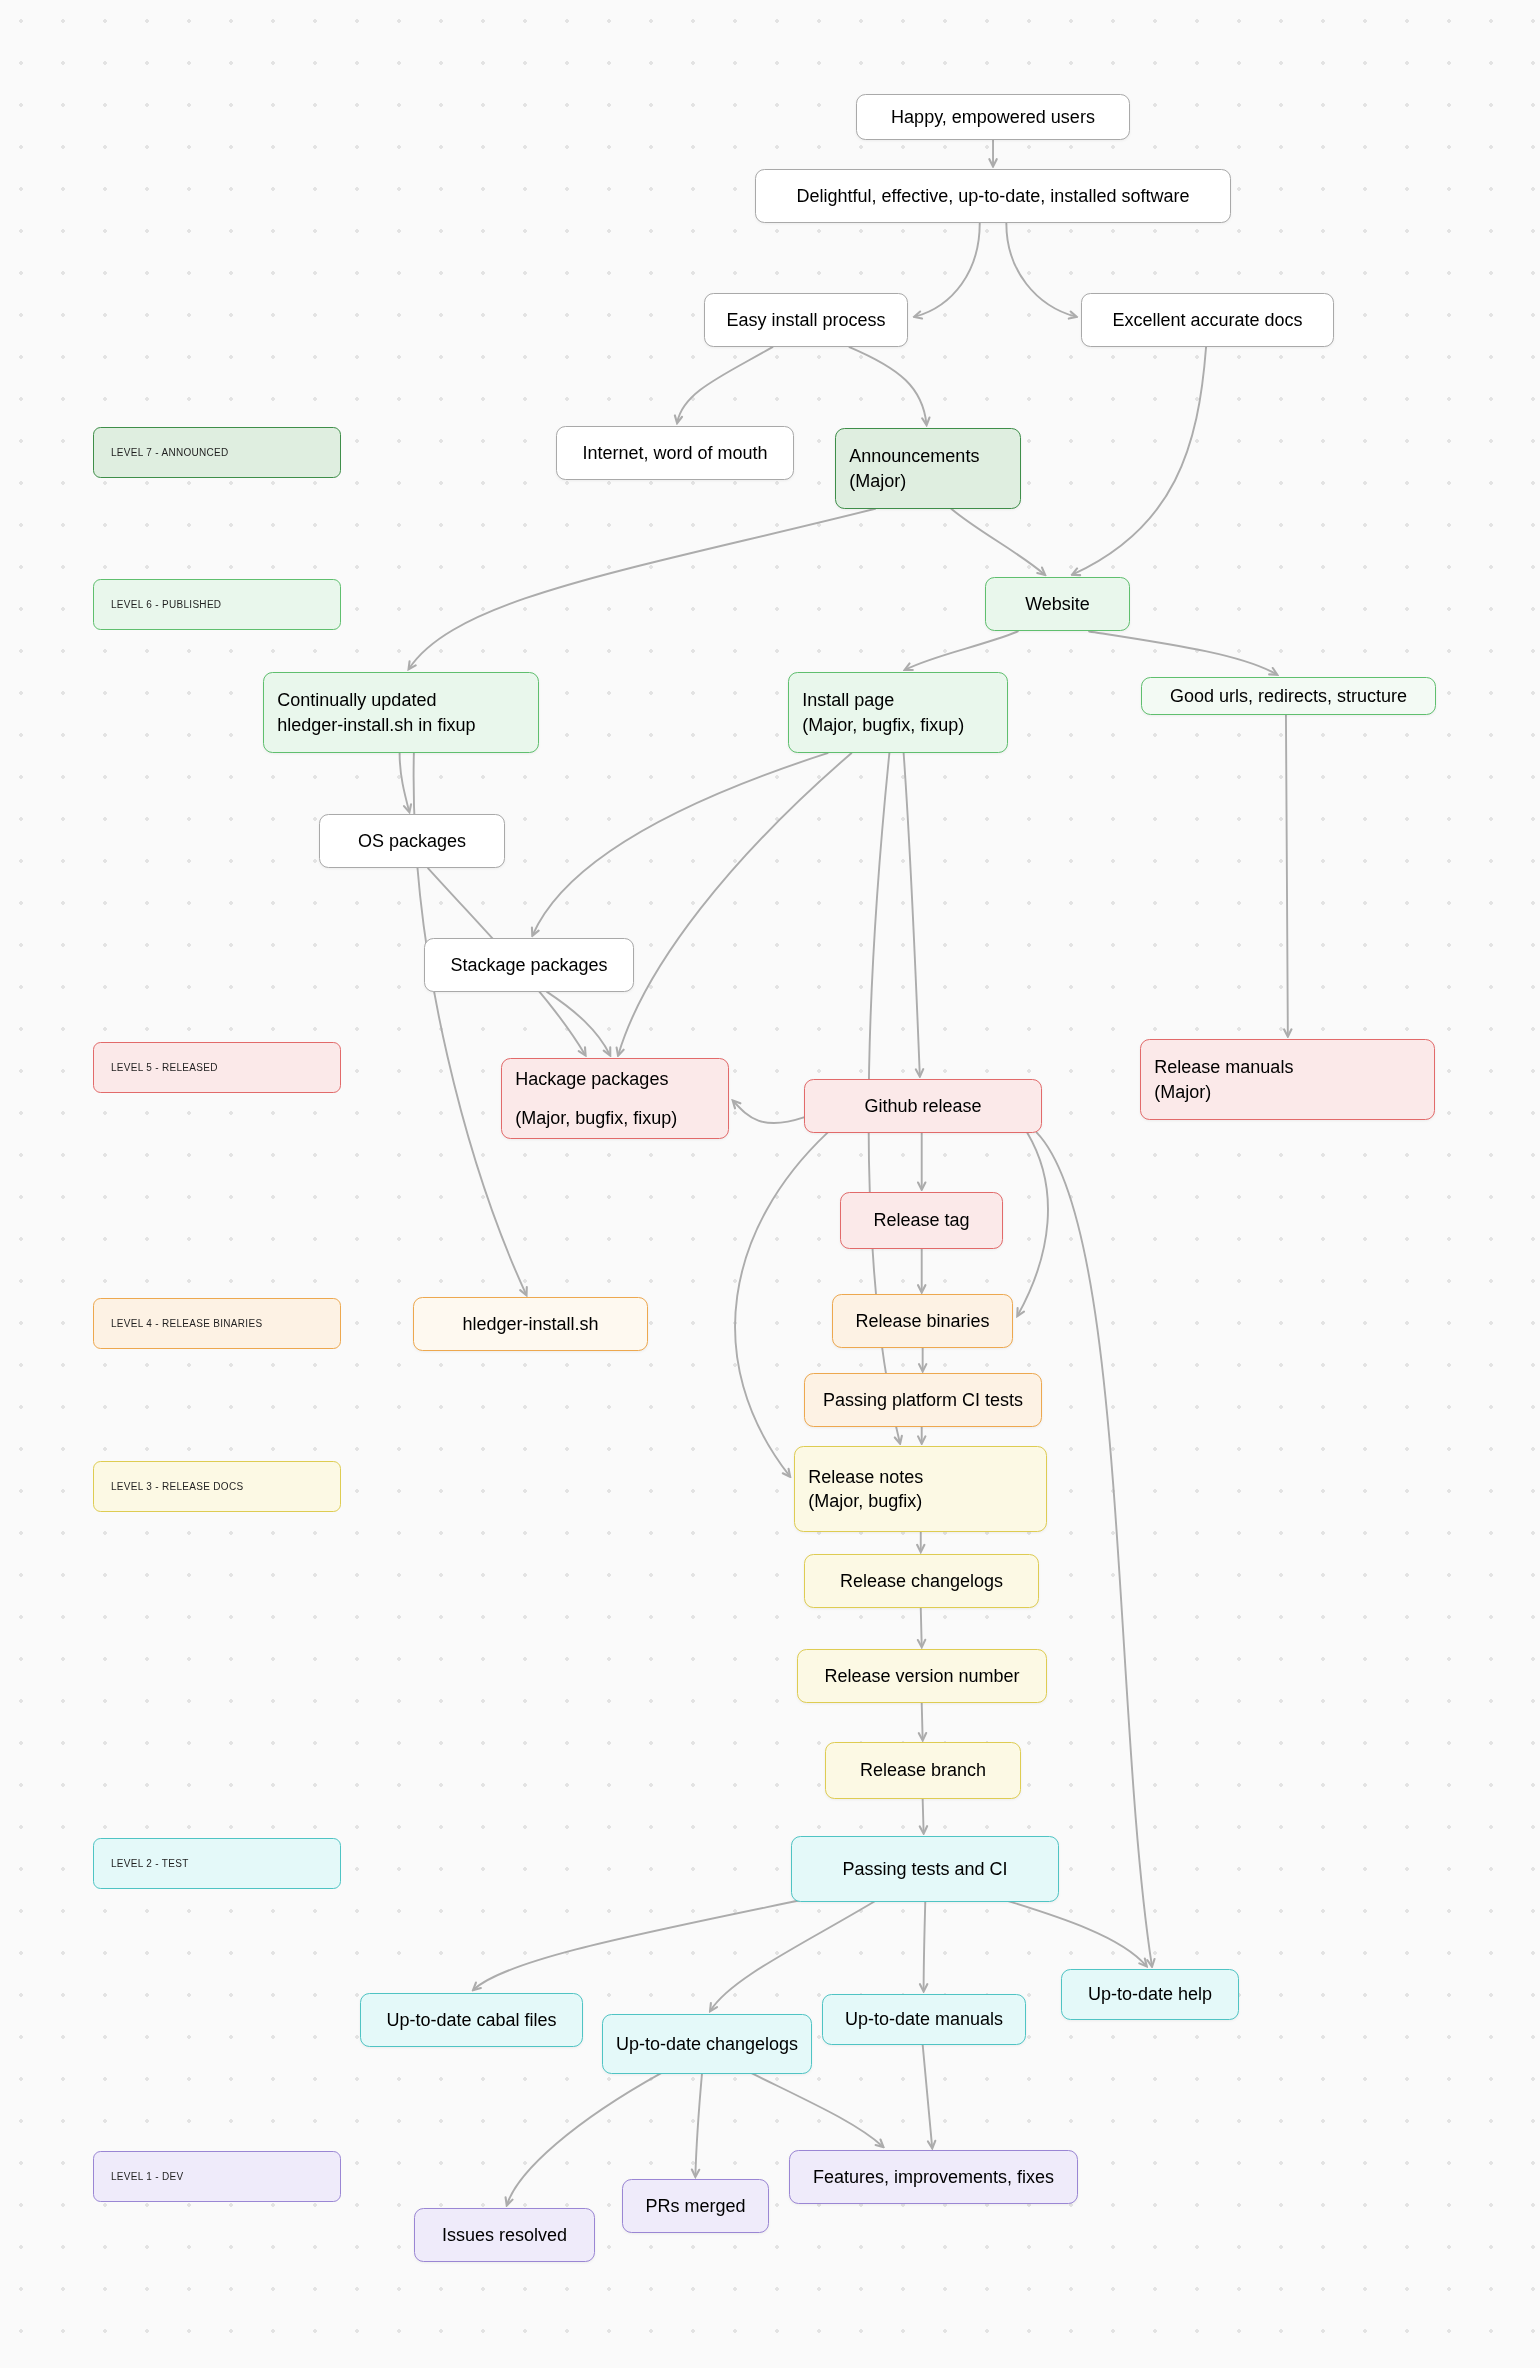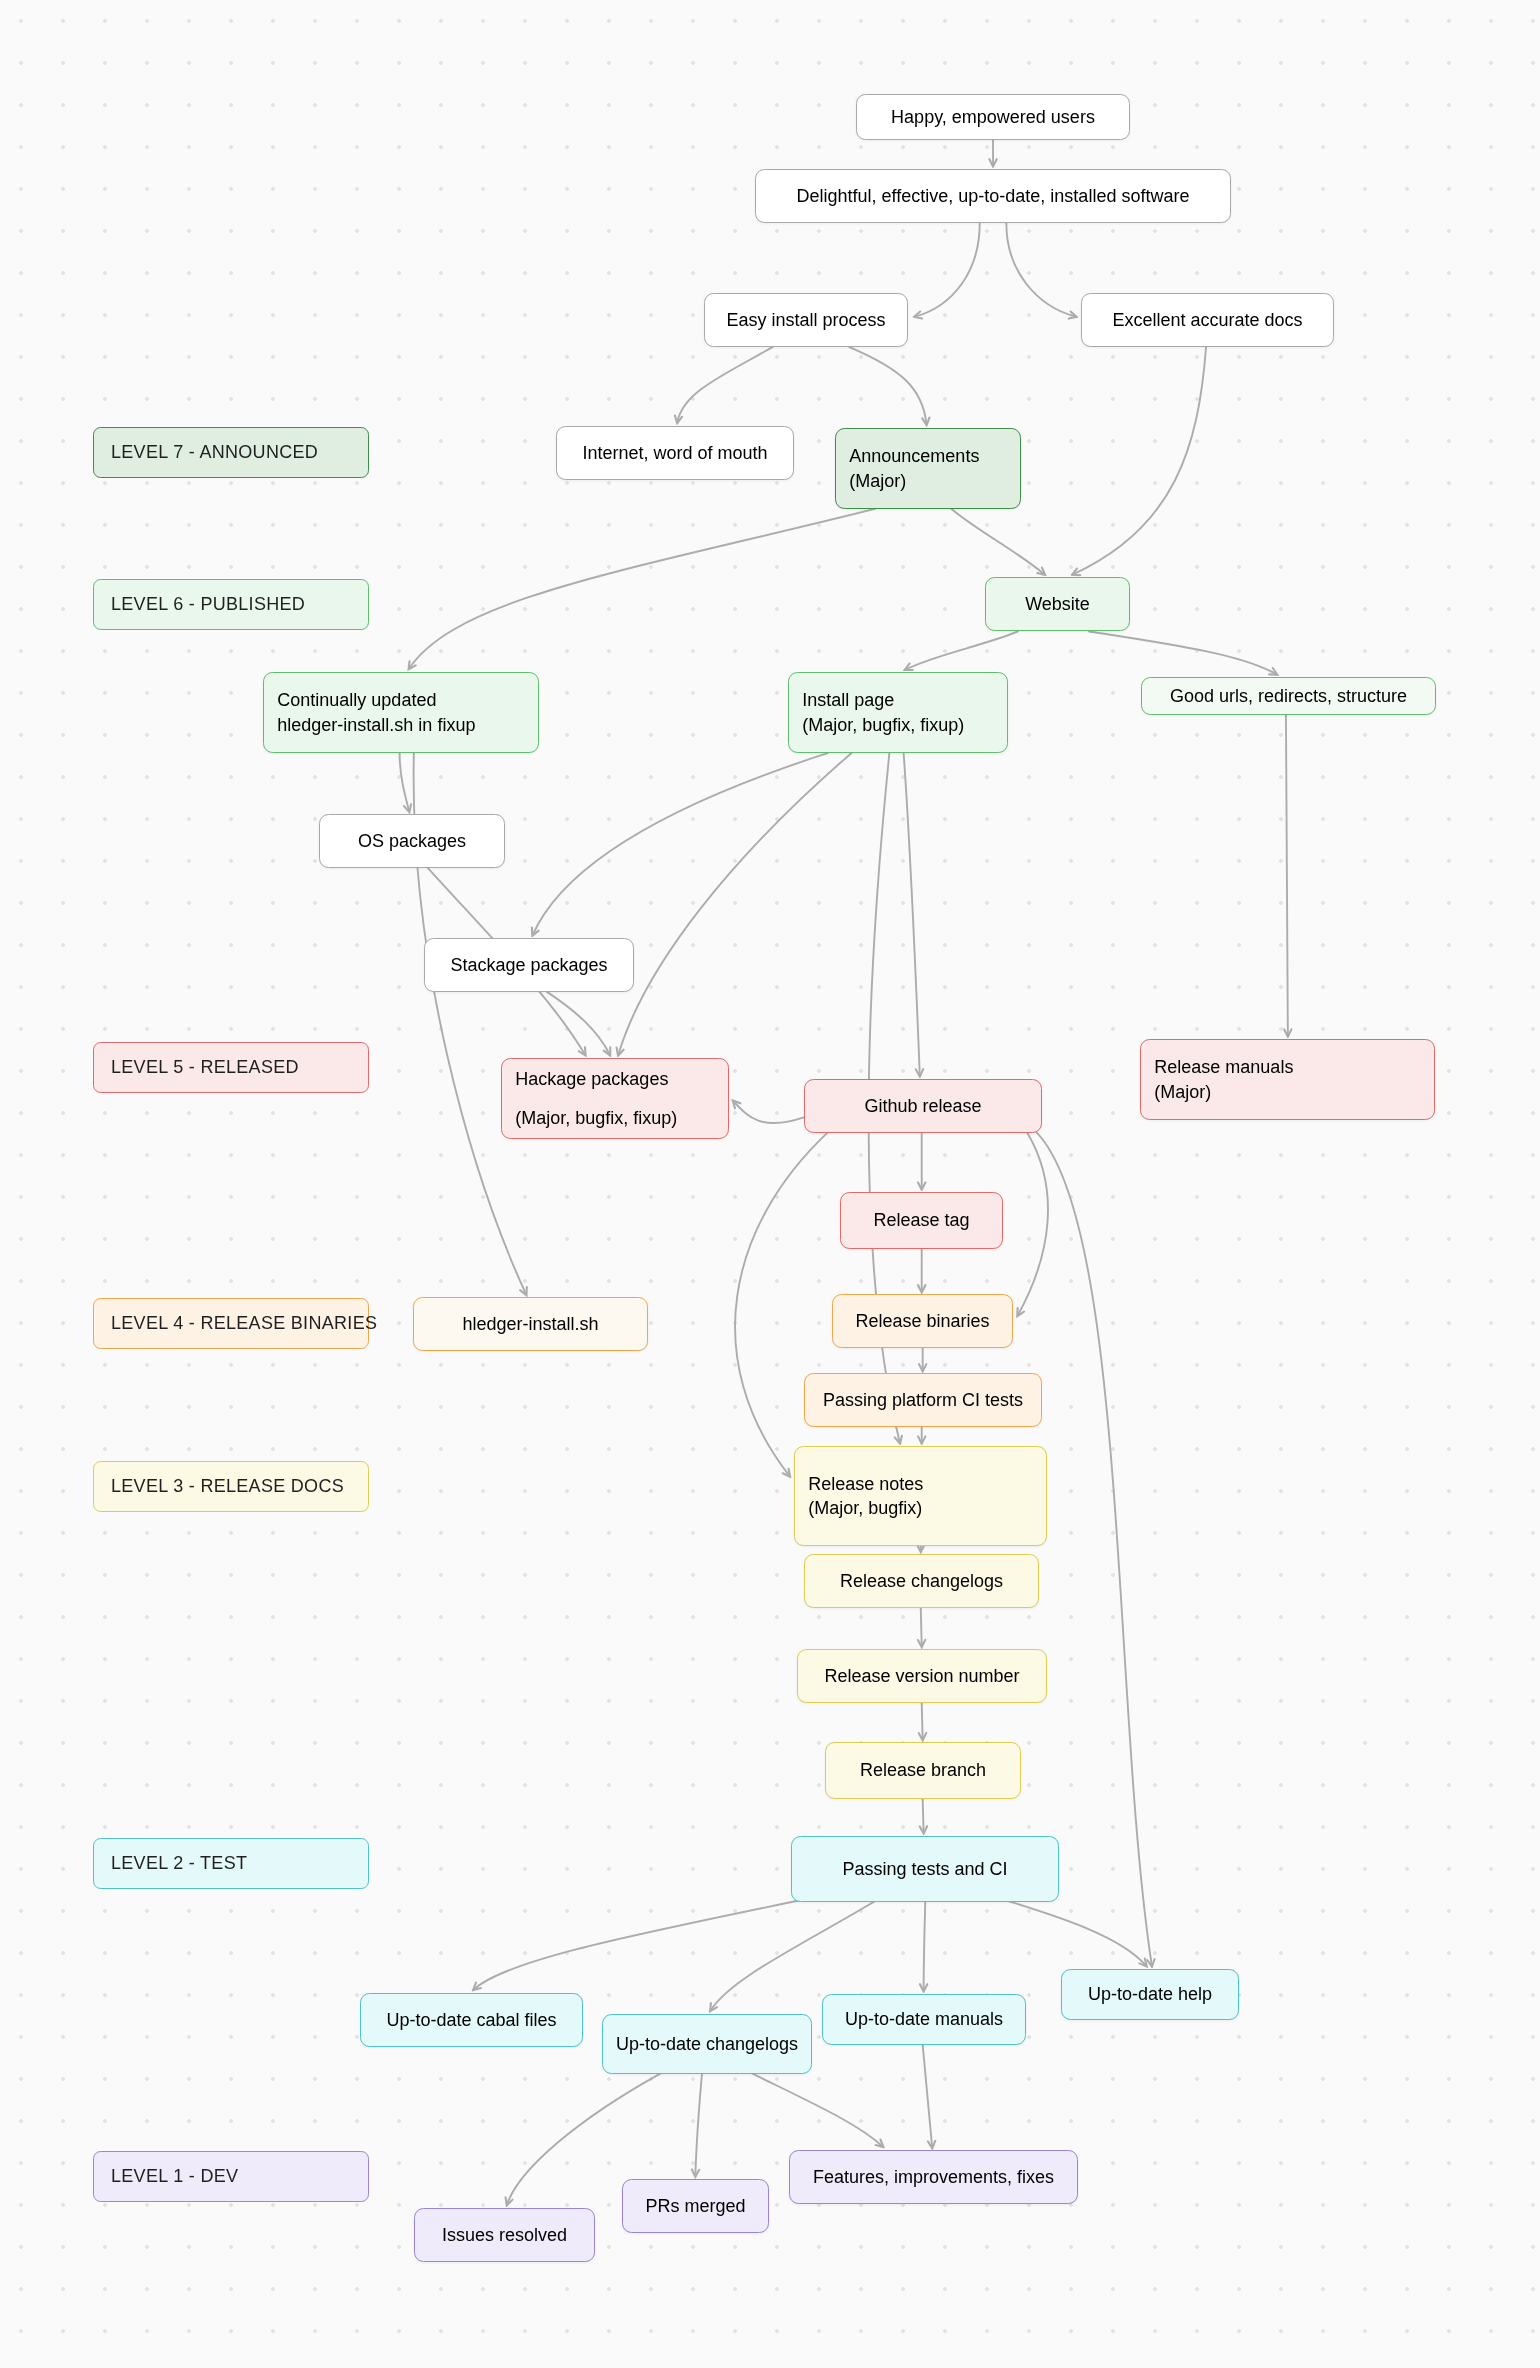--- a/index.html
+++ b/index.html
@@ -17,23 +17,23 @@
     position:absolute; display:flex; flex-direction:column; justify-content:center;
     align-items:center; text-align:center;
     border:1.9px solid #A9A9A9; border-radius:9.5px; background:#FFFFFF;
     padding:7.6px 13.3px; box-sizing:border-box;
     font-size:18px; line-height:1.35; color:#000000; white-space:nowrap;
     box-shadow:0 1px 2.9px rgba(0,0,0,0.06);
   }
   .node.left { align-items:flex-start; text-align:left; }
 
   .level {
-    position:absolute; width:276px; height:51px; display:flex; align-items:center;
+    position:absolute; width:248px; height:51px; display:flex; align-items:center;
     padding:0 17px; box-sizing:border-box; border:1.9px solid; border-radius:7.6px;
-    font-size:18px; letter-spacing:0.3px; color:#1F1F1F; white-space:nowrap;
+    font-size:10px; letter-spacing:0.3px; color:#1F1F1F; white-space:nowrap;
     background:#FFF;
   }
 
   
   .c-greendark   { border-color:#3E8E49; background:#DFEEE0; }
   .c-green       { border-color:#5FBF6E; background:#E9F7EC; }
   .c-greenlite   { border-color:#5FBF6E; background:#F3FAF4; }
   .c-red         { border-color:#E26A6A; background:#FBE9E9; }
   .c-orange      { border-color:#EDA84F; background:#FDF2E4; }
   .c-orangelite  { border-color:#EDA84F; background:#FEF9F0; }
@@ -183,21 +183,21 @@
   <div class="node c-orangelite" style="left:413px; top:1297px; width:235px; height:54px;">
       <span>hledger-install.sh</span>
     </div>
   <div class="node c-orange" style="left:832px; top:1294px; width:181px; height:54px;">
       <span>Release binaries</span>
     </div>
   <div class="node c-orange" style="left:804px; top:1373px; width:238px; height:54px;">
       <span>Passing platform CI tests</span>
     </div>
 
-  <div class="node c-yellow left" style="left:794px; top:1446px; width:253px; height:100px;">
+  <div class="node c-yellow left" style="left:794px; top:1446px; width:253px; height:86px;">
     <span>Release notes</span>
     <span>(Major, bugfix)</span>
   </div>
 
   <div class="node c-yellow" style="left:804px; top:1554px; width:235px; height:54px;">
       <span>Release changelogs</span>
     </div>
   <div class="node c-yellow" style="left:797px; top:1649px; width:250px; height:54px;">
       <span>Release version number</span>
     </div>

